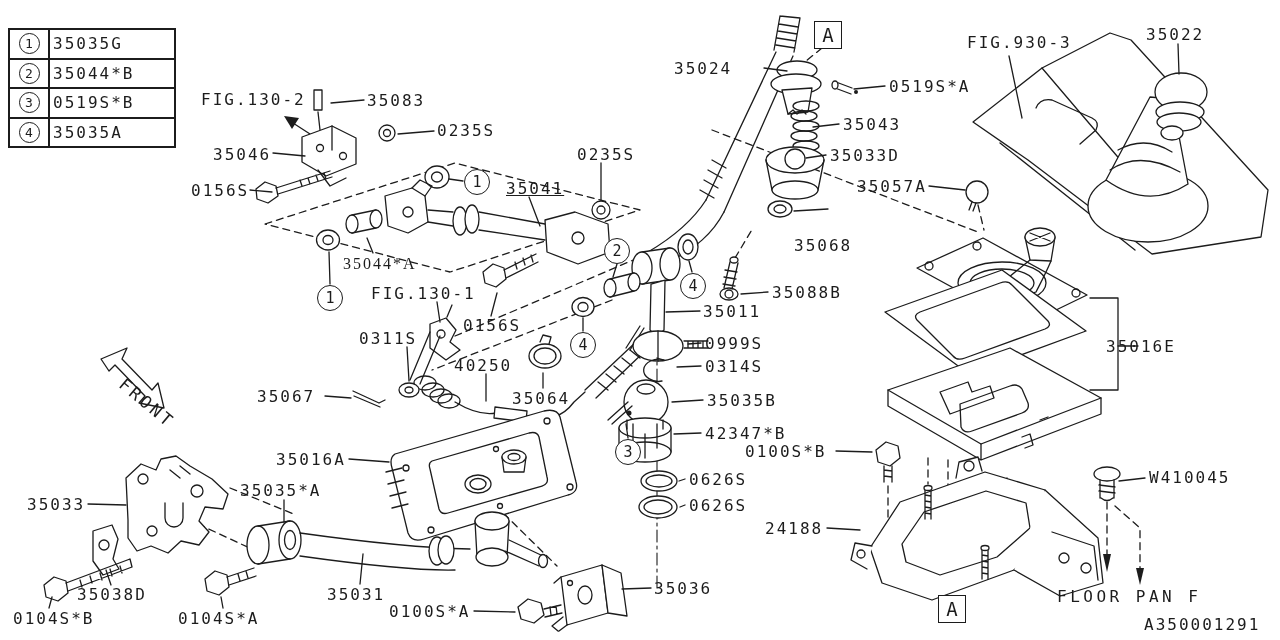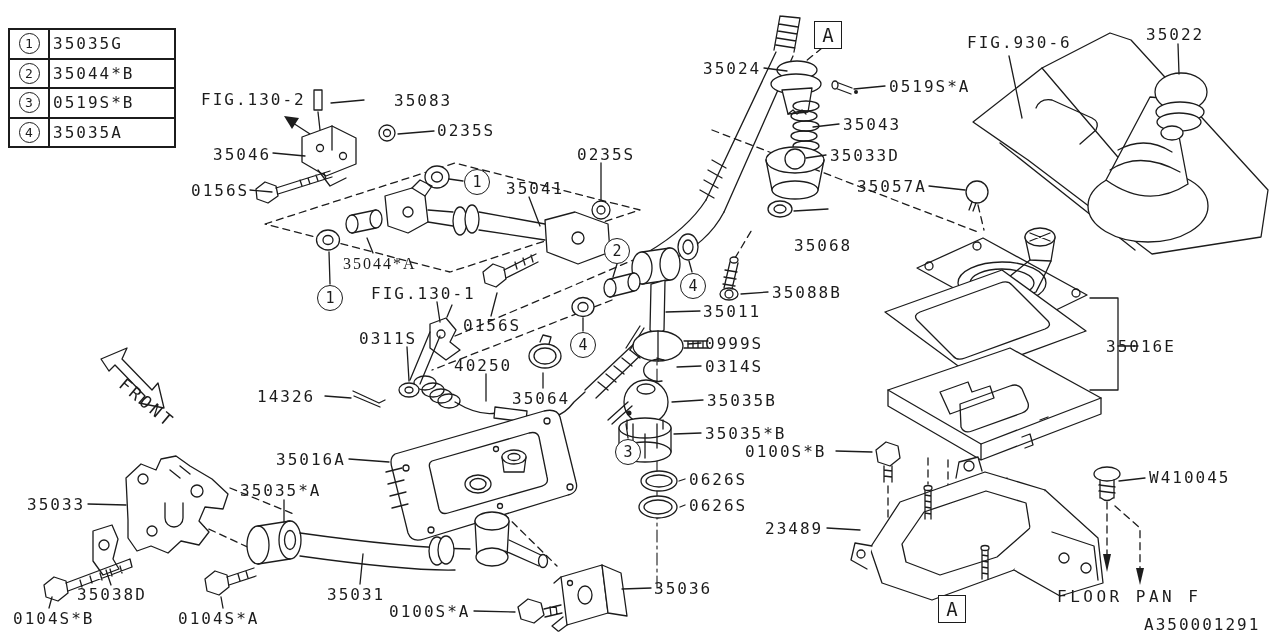--- a/index.html
+++ b/index.html
@@ -369,60 +369,60 @@
           <div class="lc1">
             <div class="lnum">4</div>
           </div>
           <div class="lc2">35035A</div>
         </div>
       </div>
   </div>
 
   <div id="labels">
       <span class="plabel" style="left: 195px; top: 91px; margin-left: 6px;">FIG.130-2</span>
-      <span class="plabel" style="left: 367px; top: 92px; margin-left: 27px;">35083</span>
+      <span class="plabel" style="left: 367px; top: 92px;">35083</span>
       <span class="plabel" style="left: 437px; top: 122px;">0235S</span>
       <span class="plabel" style="left: 213px; top: 146px;">35046</span>
       <span class="plabel" style="left: 191px; top: 182px;">0156S</span>
       <span class="plabel" style="left: 577px; top: 146px;">0235S</span>
-      <span class="plabel" style="left: 506px; top: 180px;">35041</span>
-      <span class="plabel" style="left: 703px; top: 60px;">35024</span>
+      <span class="plabel" style="left: 506px; top: 180px; text-decoration: underline;">35041</span>
+      <span class="plabel" style="left: 674px; top: 60px;">35024</span>
       <span class="plabel" style="left: 889px; top: 78px;">0519S*A</span>
       <span class="plabel" style="left: 843px; top: 116px;">35043</span>
       <span class="plabel" style="left: 830px; top: 147px;">35033D</span>
       <span class="plabel" style="left: 857px; top: 178px;">35057A</span>
       <span class="plabel" style="left: 794px; top: 201px; margin-top: 36px;">35068</span>
-      <span class="plabel" style="left: 967px; top: 34px;">FIG.930-6</span>
+      <span class="plabel" style="left: 967px; top: 34px;">FIG.930-3</span>
       <span class="plabel" style="left: 1146px; top: 26px;">35022</span>
       <span class="plabel" style="left: 343px; top: 255px; font-family: Liberation Serif, serif;">35044*A</span>
       <span class="plabel" style="left: 371px; top: 285px;">FIG.130-1</span>
       <span class="plabel" style="left: 463px; top: 317px;">0156S</span>
       <span class="plabel" style="left: 359px; top: 330px;">0311S</span>
       <span class="plabel" style="left: 454px; top: 357px;">40250</span>
-      <span class="plabel" style="left: 257px; top: 388px;">14326</span>
+      <span class="plabel" style="left: 257px; top: 388px;">35067</span>
       <span class="plabel" style="left: 512px; top: 390px;">35064</span>
       <span class="plabel" style="left: 703px; top: 303px;">35011</span>
       <span class="plabel" style="left: 772px; top: 284px;">35088B</span>
       <span class="plabel" style="left: 705px; top: 335px;">0999S</span>
       <span class="plabel" style="left: 705px; top: 358px;">0314S</span>
       <span class="plabel" style="left: 707px; top: 392px;">35035B</span>
-      <span class="plabel" style="left: 705px; top: 425px;">35035*B</span>
+      <span class="plabel" style="left: 705px; top: 425px;">42347*B</span>
       <span class="plabel" style="left: 745px; top: 443px;">0100S*B</span>
       <span class="plabel" style="left: 689px; top: 471px;">0626S</span>
       <span class="plabel" style="left: 689px; top: 497px;">0626S</span>
       <span class="plabel" style="left: 276px; top: 451px;">35016A</span>
       <span class="plabel" style="left: 240px; top: 482px;">35035*A</span>
       <span class="plabel" style="left: 27px; top: 496px;">35033</span>
       <span class="plabel" style="left: 77px; top: 586px;">35038D</span>
       <span class="plabel" style="left: 13px; top: 610px;">0104S*B</span>
       <span class="plabel" style="left: 178px; top: 610px;">0104S*A</span>
       <span class="plabel" style="left: 327px; top: 586px;">35031</span>
       <span class="plabel" style="left: 389px; top: 603px;">0100S*A</span>
       <span class="plabel" style="left: 654px; top: 580px;">35036</span>
-      <span class="plabel" style="left: 765px; top: 520px;">23489</span>
+      <span class="plabel" style="left: 765px; top: 520px;">24188</span>
       <span class="plabel" style="left: 1106px; top: 338px;">35016E</span>
       <span class="plabel" style="left: 1149px; top: 469px;">W410045</span>
       <span class="plabel wide" style="left: 1057px; top: 588px;">FLOOR PAN F</span>
       <span class="plabel" style="left: 1144px; top: 616px;">A350001291</span>
     </div>
 
   <div id="callouts">
       <div class="callout" style="left: 464px; top: 169px;">1</div>
       <div class="callout" style="left: 317px; top: 285px;">1</div>
       <div class="callout" style="left: 604px; top: 238px;">2</div>

